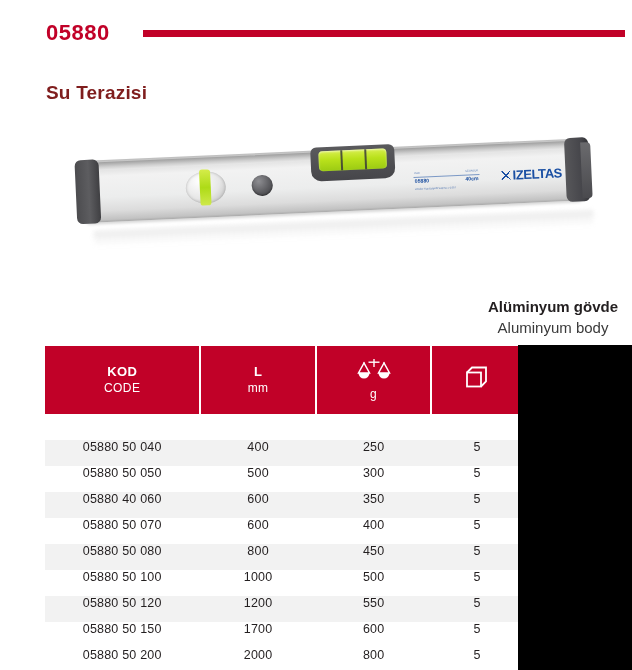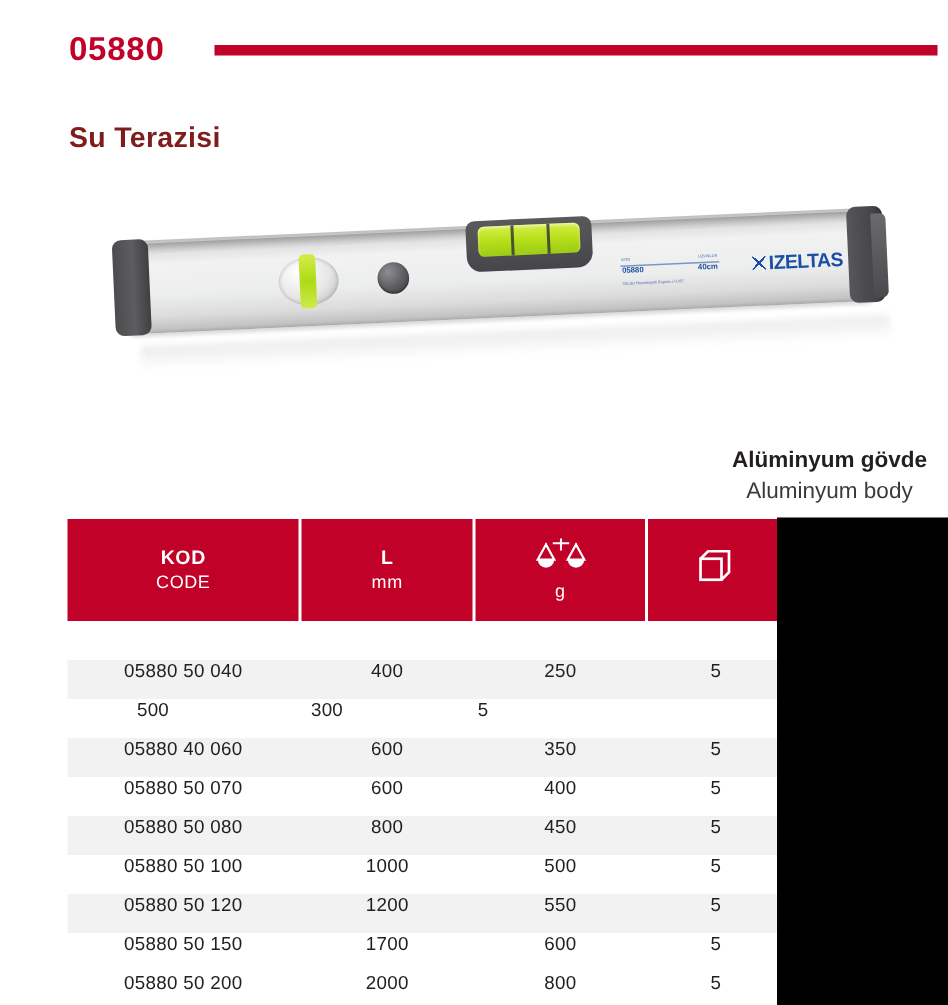--- a/index.html
+++ b/index.html
@@ -413,20 +413,21 @@
   </div>
 
   <div class="tbody">
     <div class="trow">
       <span class="td col-code">05880 50 040</span>
       <span class="td col-len">400</span>
       <span class="td col-wt">250</span>
       <span class="td col-pack">5</span>
     </div>
     <div class="trow alt">
+      <span class="td col-code">05880 50 050</span>
       <span class="td col-len">500</span>
       <span class="td col-wt">300</span>
       <span class="td col-pack">5</span>
     </div>
     <div class="trow">
       <span class="td col-code">05880 40 060</span>
       <span class="td col-len">600</span>
       <span class="td col-wt">350</span>
       <span class="td col-pack">5</span>
     </div>

